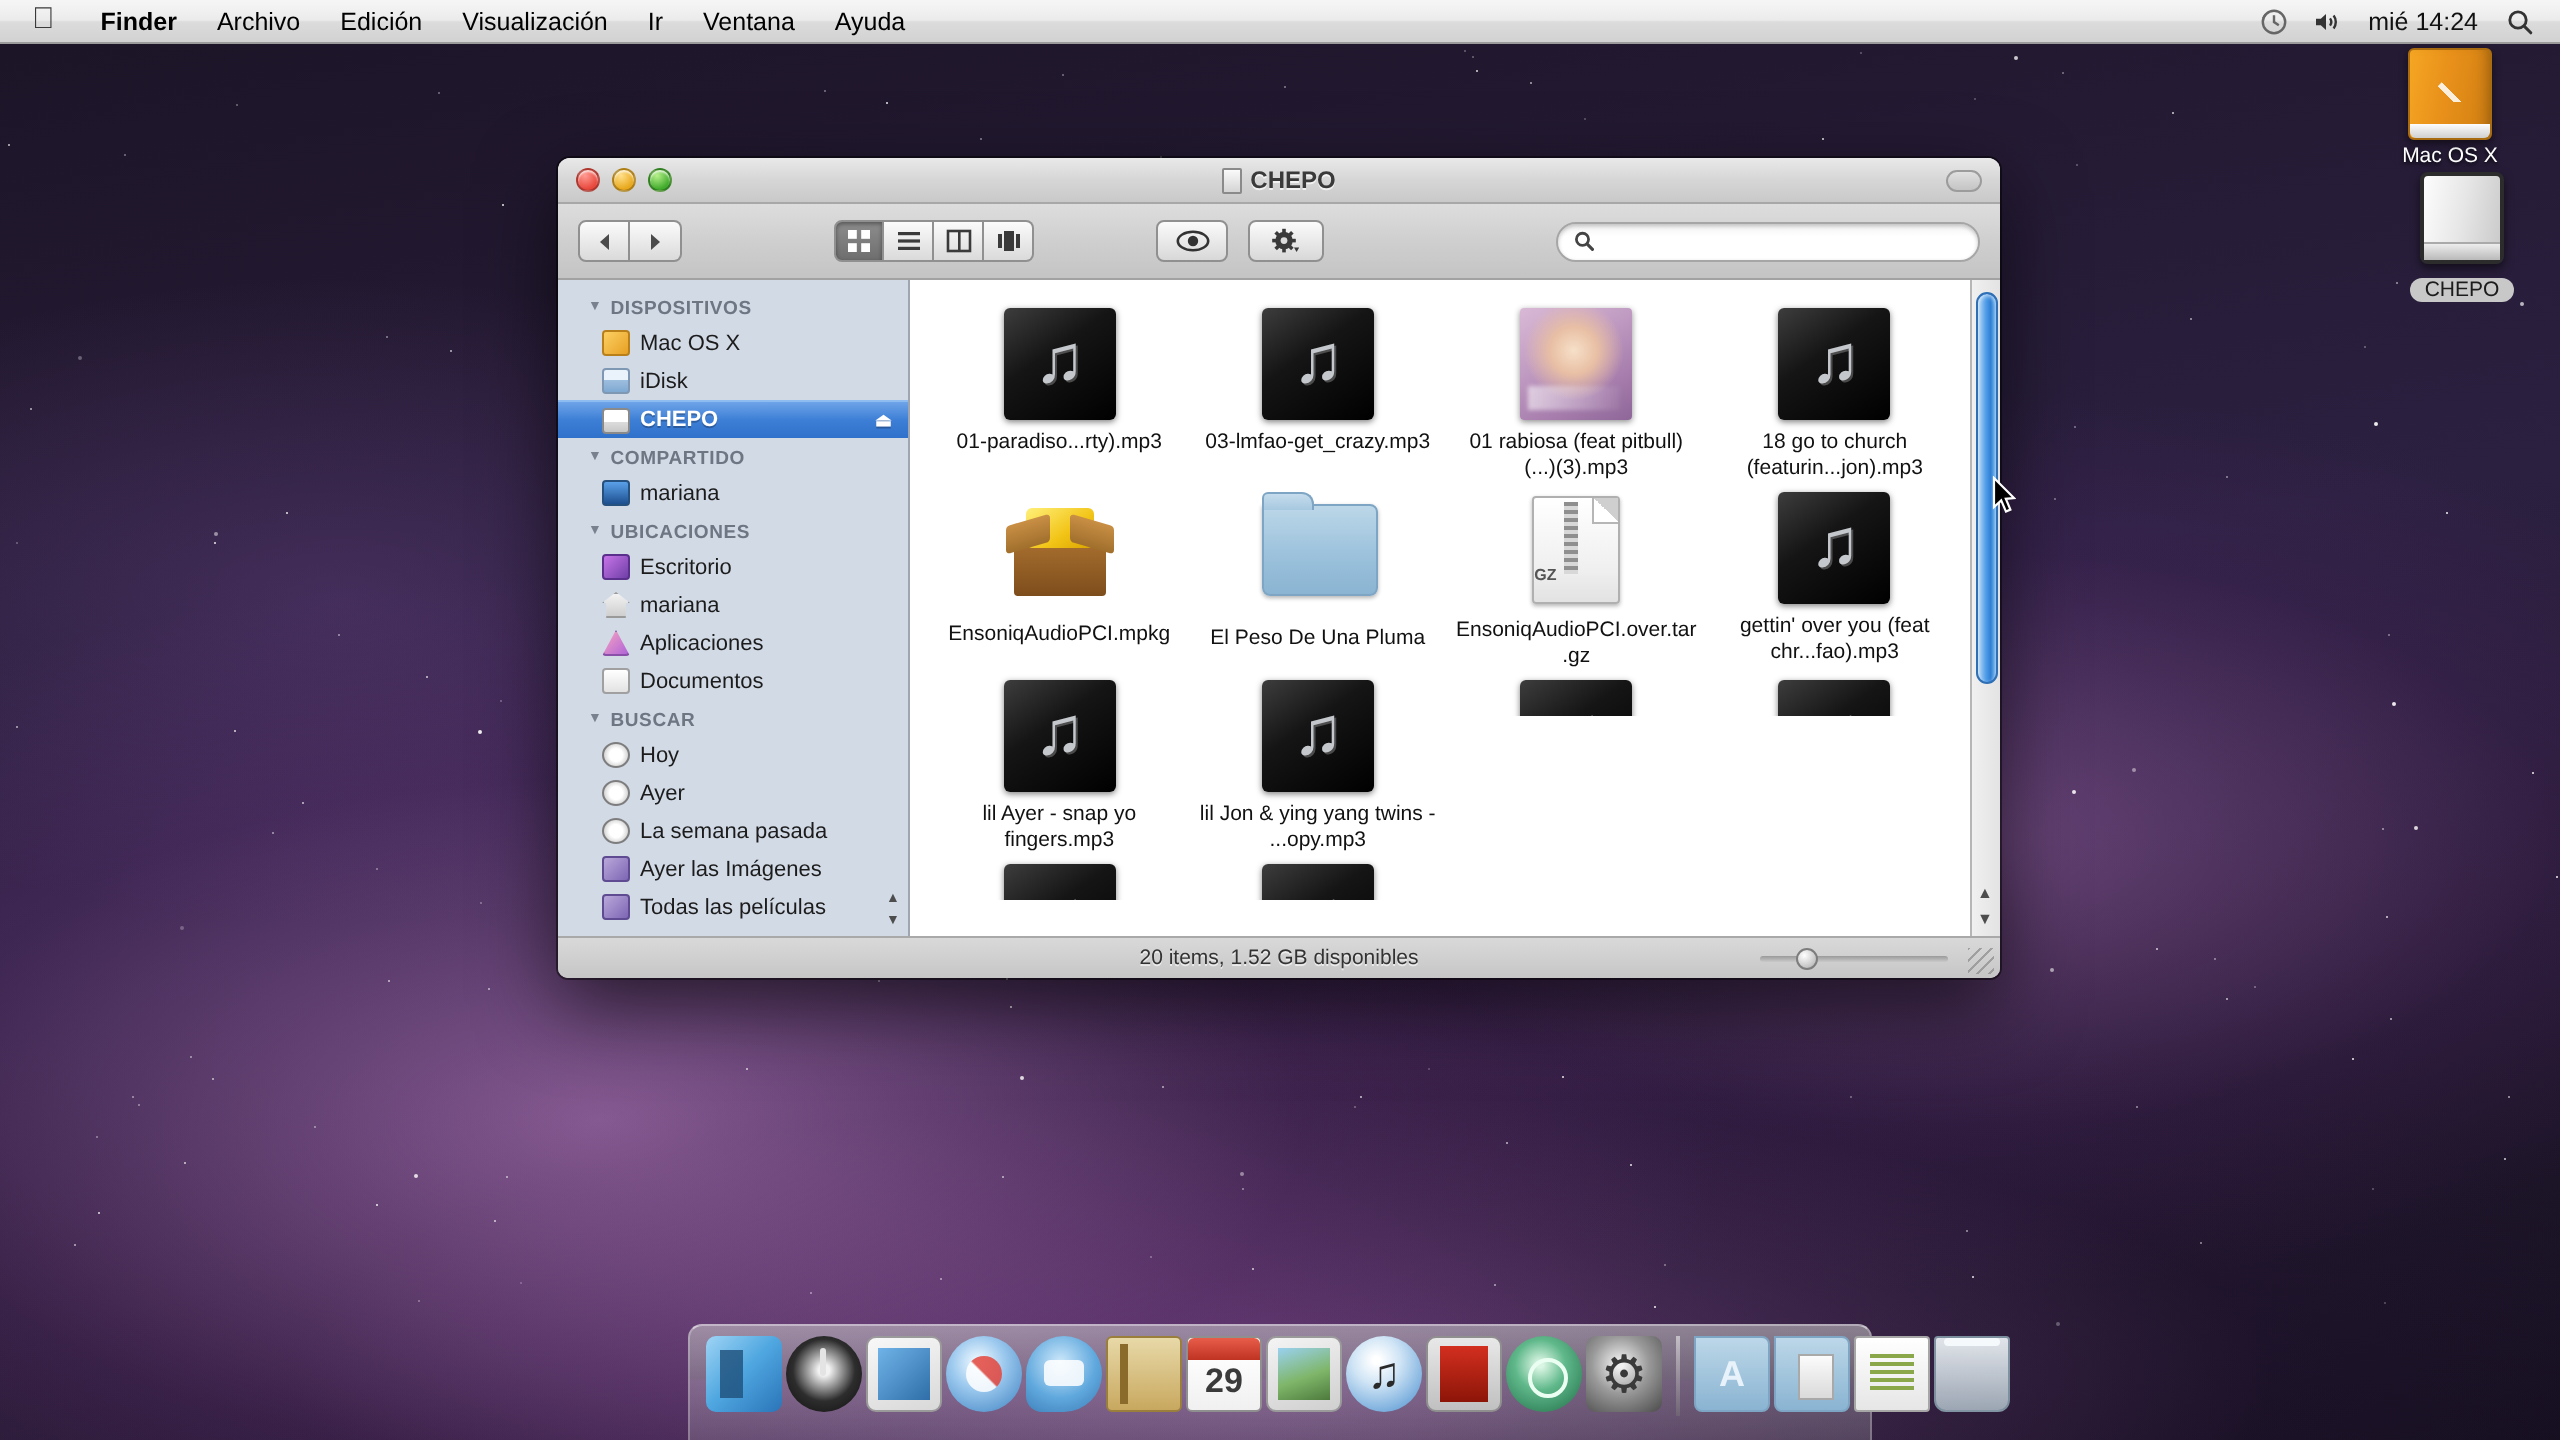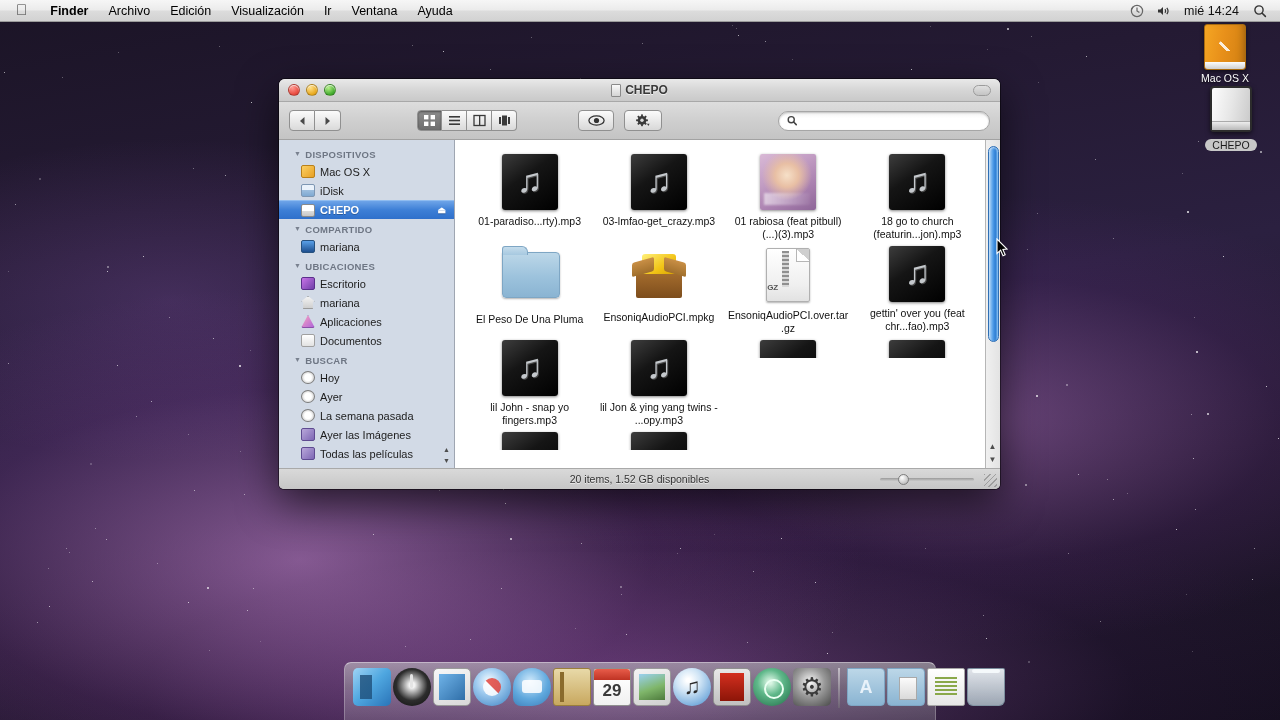--- a/index.html
+++ b/index.html
@@ -826,37 +826,37 @@
           <div class="cell">
             <div class="thumb">
               <div class="mp3">
                 <span class="note">♫</span>
               </div>
             </div>
             <div class="cname">18 go to church (featurin...jon).mp3</div>
           </div>
           <div class="cell">
             <div class="thumb">
-              <div class="folder"></div>
-            </div>
-            <div class="cname">El Peso De Una Pluma</div>
-          </div>
-          <div class="cell">
-            <div class="thumb">
               <div class="pkg">
                 <span class="boxbody"></span>
                 <span class="gold"></span>
                 <span class="flapL"></span>
                 <span class="flapR"></span>
               </div>
             </div>
             <div class="cname">EnsoniqAudioPCI.mpkg</div>
           </div>
           <div class="cell">
             <div class="thumb">
+              <div class="folder"></div>
+            </div>
+            <div class="cname">El Peso De Una Pluma</div>
+          </div>
+          <div class="cell">
+            <div class="thumb">
               <div class="gzfile">
                 <span class="zipper"></span>
                 <span class="gzlabel">GZ</span>
               </div>
             </div>
             <div class="cname">EnsoniqAudioPCI.over.tar.gz</div>
           </div>
           <div class="cell">
             <div class="thumb">
               <div class="mp3">
@@ -864,21 +864,21 @@
               </div>
             </div>
             <div class="cname">gettin' over you (feat chr...fao).mp3</div>
           </div>
           <div class="cell">
             <div class="thumb">
               <div class="mp3">
                 <span class="note">♫</span>
               </div>
             </div>
-            <div class="cname">lil John - snap yo fingers.mp3</div>
+            <div class="cname">lil Ayer - snap yo fingers.mp3</div>
           </div>
           <div class="cell">
             <div class="thumb">
               <div class="mp3">
                 <span class="note">♫</span>
               </div>
             </div>
             <div class="cname">lil Jon &amp; ying yang twins - ...opy.mp3</div>
           </div>
           <div class="cell partial">

